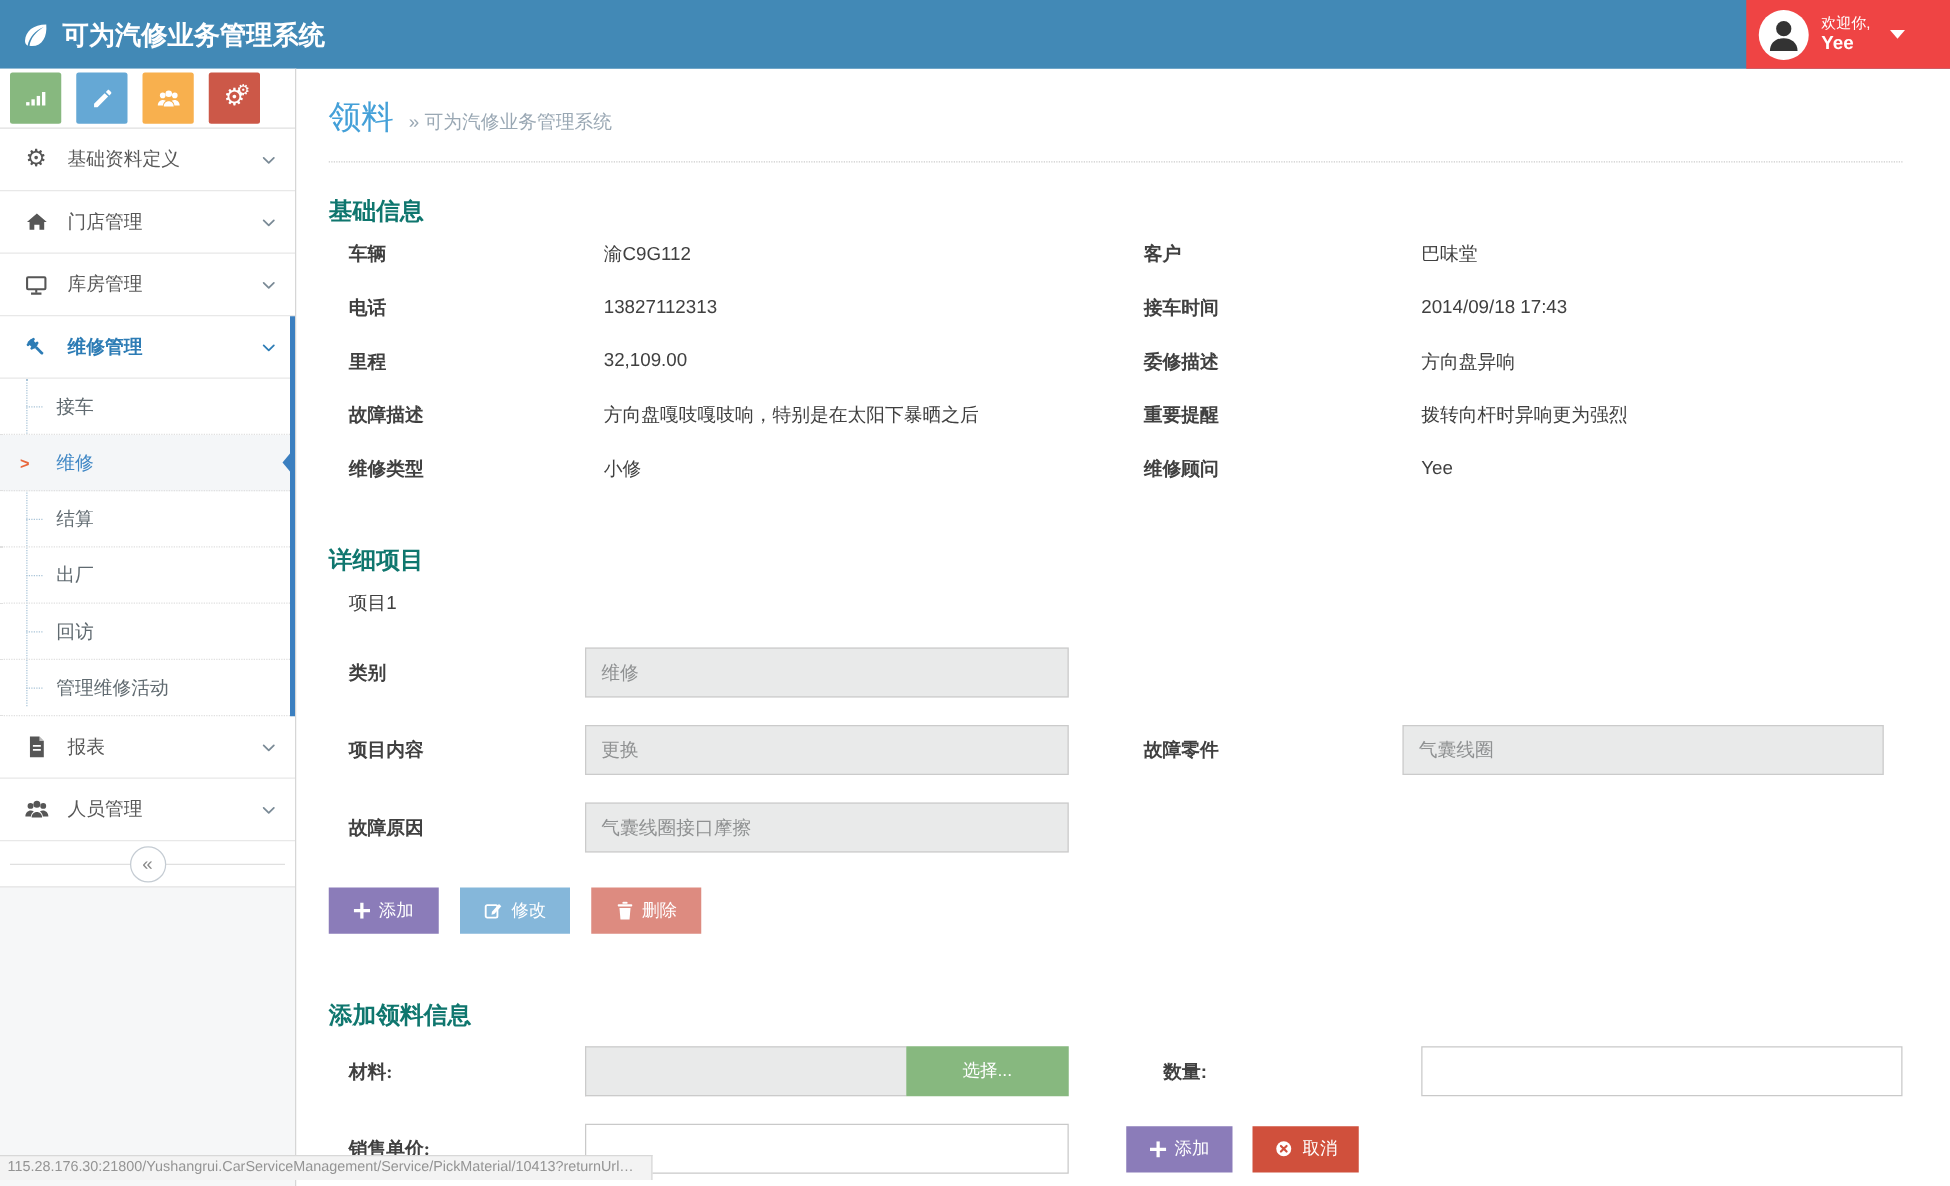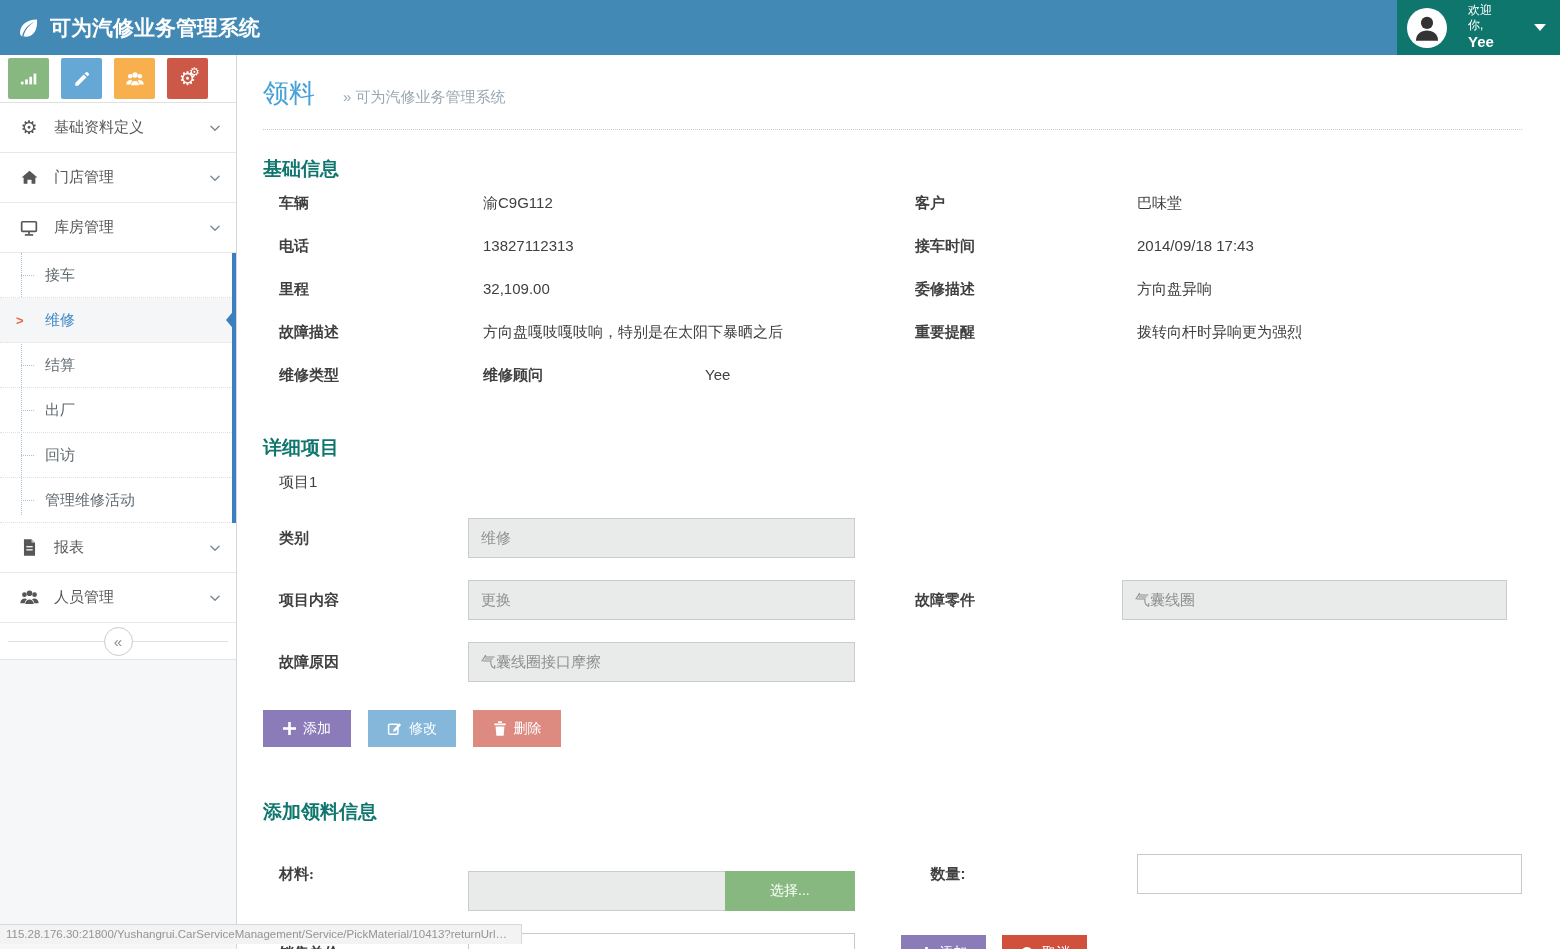--- a/index.html
+++ b/index.html
@@ -4,22 +4,22 @@
 <style>
   * { margin:0; padding:0; box-sizing:border-box; }
   html,body { width:1560px; height:949px; overflow:hidden;
     font-family:"Liberation Sans","DejaVu Sans",sans-serif; background:#fff; color:#404040; }
   body { position:relative; }
 
   
   .navbar { position:absolute; top:0; left:0; right:0; height:55px; background:#4289b6;
     display:flex; align-items:center; padding-left:16px; }
   .brand { display:flex; align-items:center; gap:10px; color:#fff; font-size:21px; font-weight:600; }
-  .user-block { position:absolute; right:0; top:0; height:55px; width:163px; background:#0f766e;
-    display:flex; align-items:center; gap:21px; padding:0 14px 0 10px; cursor:pointer; }
+  .user-block { position:absolute; right:0; top:0; height:55px; width:163px; background:#ef4444;
+    display:flex; align-items:center; gap:10px; padding:0 14px 0 10px; cursor:pointer; }
   .avatar { width:40px; height:40px; border-radius:50%; background:#fff; flex:none;
     display:flex; align-items:center; justify-content:center; overflow:hidden; }
   .user-text { color:#fff; line-height:1.25; }
   .user-text .welcome { font-size:12px; }
   .user-text .uname { font-size:15px; font-weight:bold; }
   .caret-down { width:0; height:0; border-left:6px solid transparent; border-right:6px solid transparent;
     border-top:7px solid #fff; margin-left:6px; }
 
   
   .sidebar { position:absolute; top:55px; left:0; bottom:0; width:237px; background:#fff;
@@ -57,21 +57,21 @@
     justify-content:center; }
   .collapse-row::before { content:""; position:absolute; left:8px; right:8px; top:50%;
     border-top:1px solid #e0e0e0; }
   .collapse-btn { position:relative; width:29px; height:29px; border-radius:50%; background:#fff;
     border:1px solid #c5ccd3; color:#8a8a8a; font-size:15px; cursor:pointer; line-height:1; }
   .sidebar-filler { flex:1; background:#f6f7f8; border-top:1px solid #e4e4e4; }
 
   
   .main { position:absolute; left:238px; top:55px; right:0; bottom:0; padding:0 38px 0 25px; }
   .page-header { padding:21px 0 18px; border-bottom:1px dotted #ccc;
-    display:flex; align-items:baseline; gap:28px; }
+    display:flex; align-items:baseline; gap:12px; }
   .page-title { color:#44a0d8; font-size:26px; font-weight:400; }
   .breadcrumb { color:#9aa8b4; font-size:15px; }
   .section-title { font-size:19px; font-weight:600; color:#0f766e; margin:26px 0 12px; }
   .info-row { display:flex; min-height:43px; }
   .flabel { width:220px; padding-left:16px; font-weight:bold; font-size:15px; color:#404040; }
   .fvalue { width:432px; font-size:15px; color:#404040; }
   .flabel2 { width:222px; font-weight:bold; font-size:15px; }
   .fvalue2 { flex:1; font-size:15px; }
   .item-title { font-size:15px; padding-left:16px; margin:6px 0 26px; }
   .form-row { display:flex; align-items:center; margin-bottom:22px; }
@@ -82,21 +82,21 @@
   .form-label2 { width:207px; margin-left:60px; font-weight:bold; font-size:15px; }
   .inp2 { width:385px; }
   .btn-row { display:flex; gap:17px; margin:28px 0 0; }
   .btn { min-width:88px; height:37px; border:none; color:#fff; font-size:14px; cursor:pointer;
     display:inline-flex; align-items:center; justify-content:center; gap:7px; padding:0 14px;
     font-family:inherit; }
   .btn-purple { background:#8b7cb9; }
   .btn-lightblue { background:#85b7da; }
   .btn-salmon { background:#dd8b80; }
   .btn-red { background:#d0503c; }
-  .input-group { display:flex; width:403px;margin-top:34px; }
+  .input-group { display:flex; width:403px; }
   .input-group .inp { width:257px; border-right:none; }
   .btn-choose { width:130px; height:40px; background:#87b87f; border:none; color:#fff;
     font-size:14px; cursor:pointer; font-family:inherit; }
   .pick-btns { display:flex; gap:16px; margin-left:46px; }
   .pick-btns .btn { min-width:85px; }
 
   
   .status-tooltip { position:absolute; left:0; bottom:5px; max-width:522px; height:20px;
     background:#f3f3f3; border:1px solid #d8d8d8; border-left:none; border-bottom:none;
     font-size:11.5px; color:#949494; padding:3px 10px 2px 6px; white-space:nowrap;
@@ -199,20 +199,38 @@
     <span>库房管理</span>
     <span class="chev">
       <svg width="14" height="14" viewBox="0 0 24 24">
           <polyline points="5,9 12,16 19,9" fill="none" stroke="currentColor" stroke-width="2.4" stroke-linecap="round" stroke-linejoin="round"></polyline>
         </svg>
     </span>
   </div>
 
   <div class="nav-group">
     <span class="blue-bar"></span>
+    <div class="nav-item active">
+      <span class="nicon">
+        <svg width="20" height="20" viewBox="0 0 24 24">
+            <g fill="currentColor" transform="rotate(-45 12 12)">
+              <rect x="9.2" y="2.5" width="5.6" height="9" rx="1"></rect>
+              <rect x="7" y="3.2" width="10" height="2.6" rx="1.3"></rect>
+              <rect x="7" y="8.2" width="10" height="2.6" rx="1.3"></rect>
+              <rect x="10.7" y="11" width="2.6" height="10" rx="1.3"></rect>
+            </g>
+          </svg>
+      </span>
+      <span>维修管理</span>
+      <span class="chev">
+        <svg width="14" height="14" viewBox="0 0 24 24">
+            <polyline points="5,9 12,16 19,9" fill="none" stroke="currentColor" stroke-width="2.4" stroke-linecap="round" stroke-linejoin="round"></polyline>
+          </svg>
+      </span>
+    </div>
     <div class="submenu">
       <div class="sub-item">
         <span>接车</span>
       </div>
       <div class="sub-item active">
         <span class="active-marker">&gt;</span>
         <span>维修</span>
         <span class="active-pointer"></span>
       </div>
       <div class="sub-item">
@@ -303,20 +321,21 @@
     <div class="fvalue2">方向盘异响</div>
   </div>
   <div class="info-row">
     <div class="flabel">故障描述</div>
     <div class="fvalue">方向盘嘎吱嘎吱响，特别是在太阳下暴晒之后</div>
     <div class="flabel2">重要提醒</div>
     <div class="fvalue2">拨转向杆时异响更为强烈</div>
   </div>
   <div class="info-row">
     <div class="flabel">维修类型</div>
+    <div class="fvalue">小修</div>
     <div class="flabel2">维修顾问</div>
     <div class="fvalue2">Yee</div>
   </div>
 
   <h2 class="section-title">详细项目</h2>
   <div class="item-title">项目1</div>
 
   <div class="form-row">
     <div class="form-label">类别</div>
     <input class="inp" disabled="" value="维修" style="">

